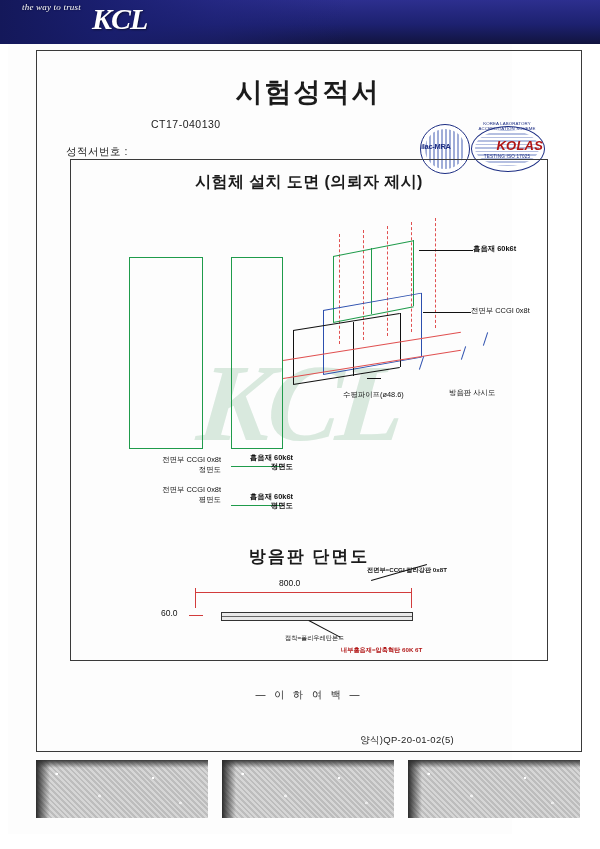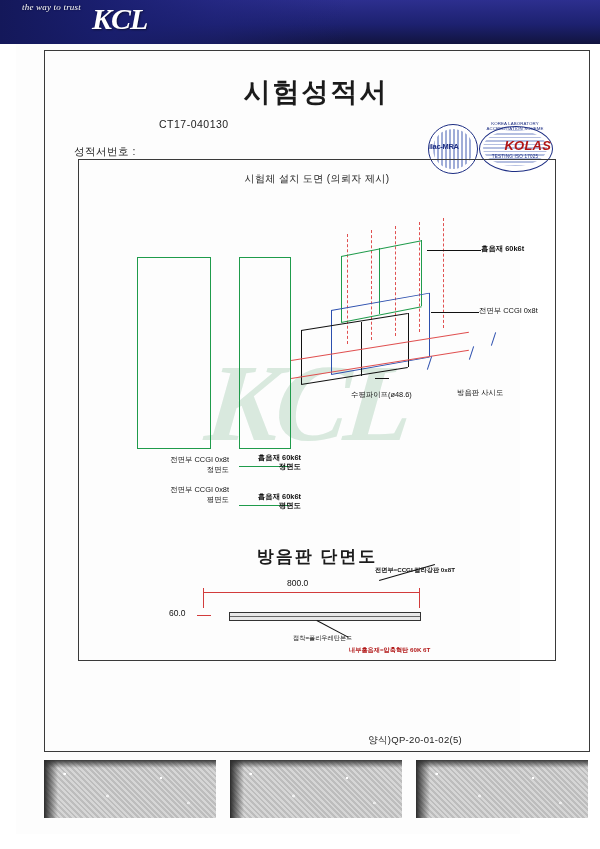--- a/index.html
+++ b/index.html
@@ -29,21 +29,21 @@
   }
   .kcl-logo{
     position:absolute;left:92px;top:2px;
     font-family:"Liberation Serif", serif;
     font-style:italic;font-weight:bold;font-size:30px;
     color:#ffffff;letter-spacing:-1px;
     text-shadow:1px 1px 2px rgba(0,0,0,.5);
   }
   
   .paper{
-    position:absolute;left:16px;top:44px;width:504px;height:805px;background:#fdfdfd;
+    position:absolute;left:8px;top:44px;width:504px;height:805px;background:#fdfdfd;
   }
   .page-border{
     position:absolute;left:28px;top:6px;width:544px;height:700px;
     border:1px solid #3a3a3a;
   }
   
   .doc-title{
     position:absolute;left:0;top:30px;width:600px;text-align:center;
     font-family:"Liberation Serif", serif;
     font-weight:bold;font-size:27px;letter-spacing:2px;color:#1b1b1b;
@@ -93,21 +93,21 @@
     position:absolute;left:0;top:1px;width:72px;text-align:center;
     font-size:4.4px;color:#1c2d83;letter-spacing:.1px;
   }
   
   .draw-frame{
     position:absolute;left:62px;top:115px;width:476px;height:500px;
     border:1px solid #3a3a3a;background:transparent;
   }
   .draw-caption{
     position:absolute;left:0;top:12px;width:476px;text-align:center;
-    font-size:10px;font-weight:normal;color:#1b1b1b;letter-spacing:.4px;
+    font-size:16px;font-weight:bold;color:#1b1b1b;letter-spacing:.4px;
   }
   
   .watermark{
     position:absolute;left:190px;top:330px;
     font-family:"Liberation Serif", serif;
     font-style:italic;font-weight:bold;font-size:110px;
     color:#bcd9c6;opacity:.55;letter-spacing:-4px;
     transform:skewX(-6deg);
     pointer-events:none;
   }
@@ -298,20 +298,21 @@
     </div>
 
     <div class="leader" style="left:300px;top:420px;width:58px;transform:rotate(-16deg);transform-origin:left top;"></div>
     <div class="tiny b" style="left:296px;top:406px;">전면부=CCGI 칼라강판 0x8T</div>
 
     <div class="leader" style="left:238px;top:460px;width:36px;transform:rotate(28deg);transform-origin:left top;"></div>
     <div class="tiny" style="left:214px;top:474px;">접착=폴리우레탄본드</div>
 
     <div class="tiny b" style="left:270px;top:486px;color:#b11616;">내부흡음재=압축혁탄 60K 6T</div>
 
+    <div class="blank-note">— 이 하 여 백 —</div>
   </div>
 
   <div class="footer-right">양식)QP-20-01-02(5)</div>
 
   <div class="photos">
     <div class="photo">
       <div class="tex"></div>
       <div class="dark-top"></div>
       <div class="dark-edge"></div>
     </div>

